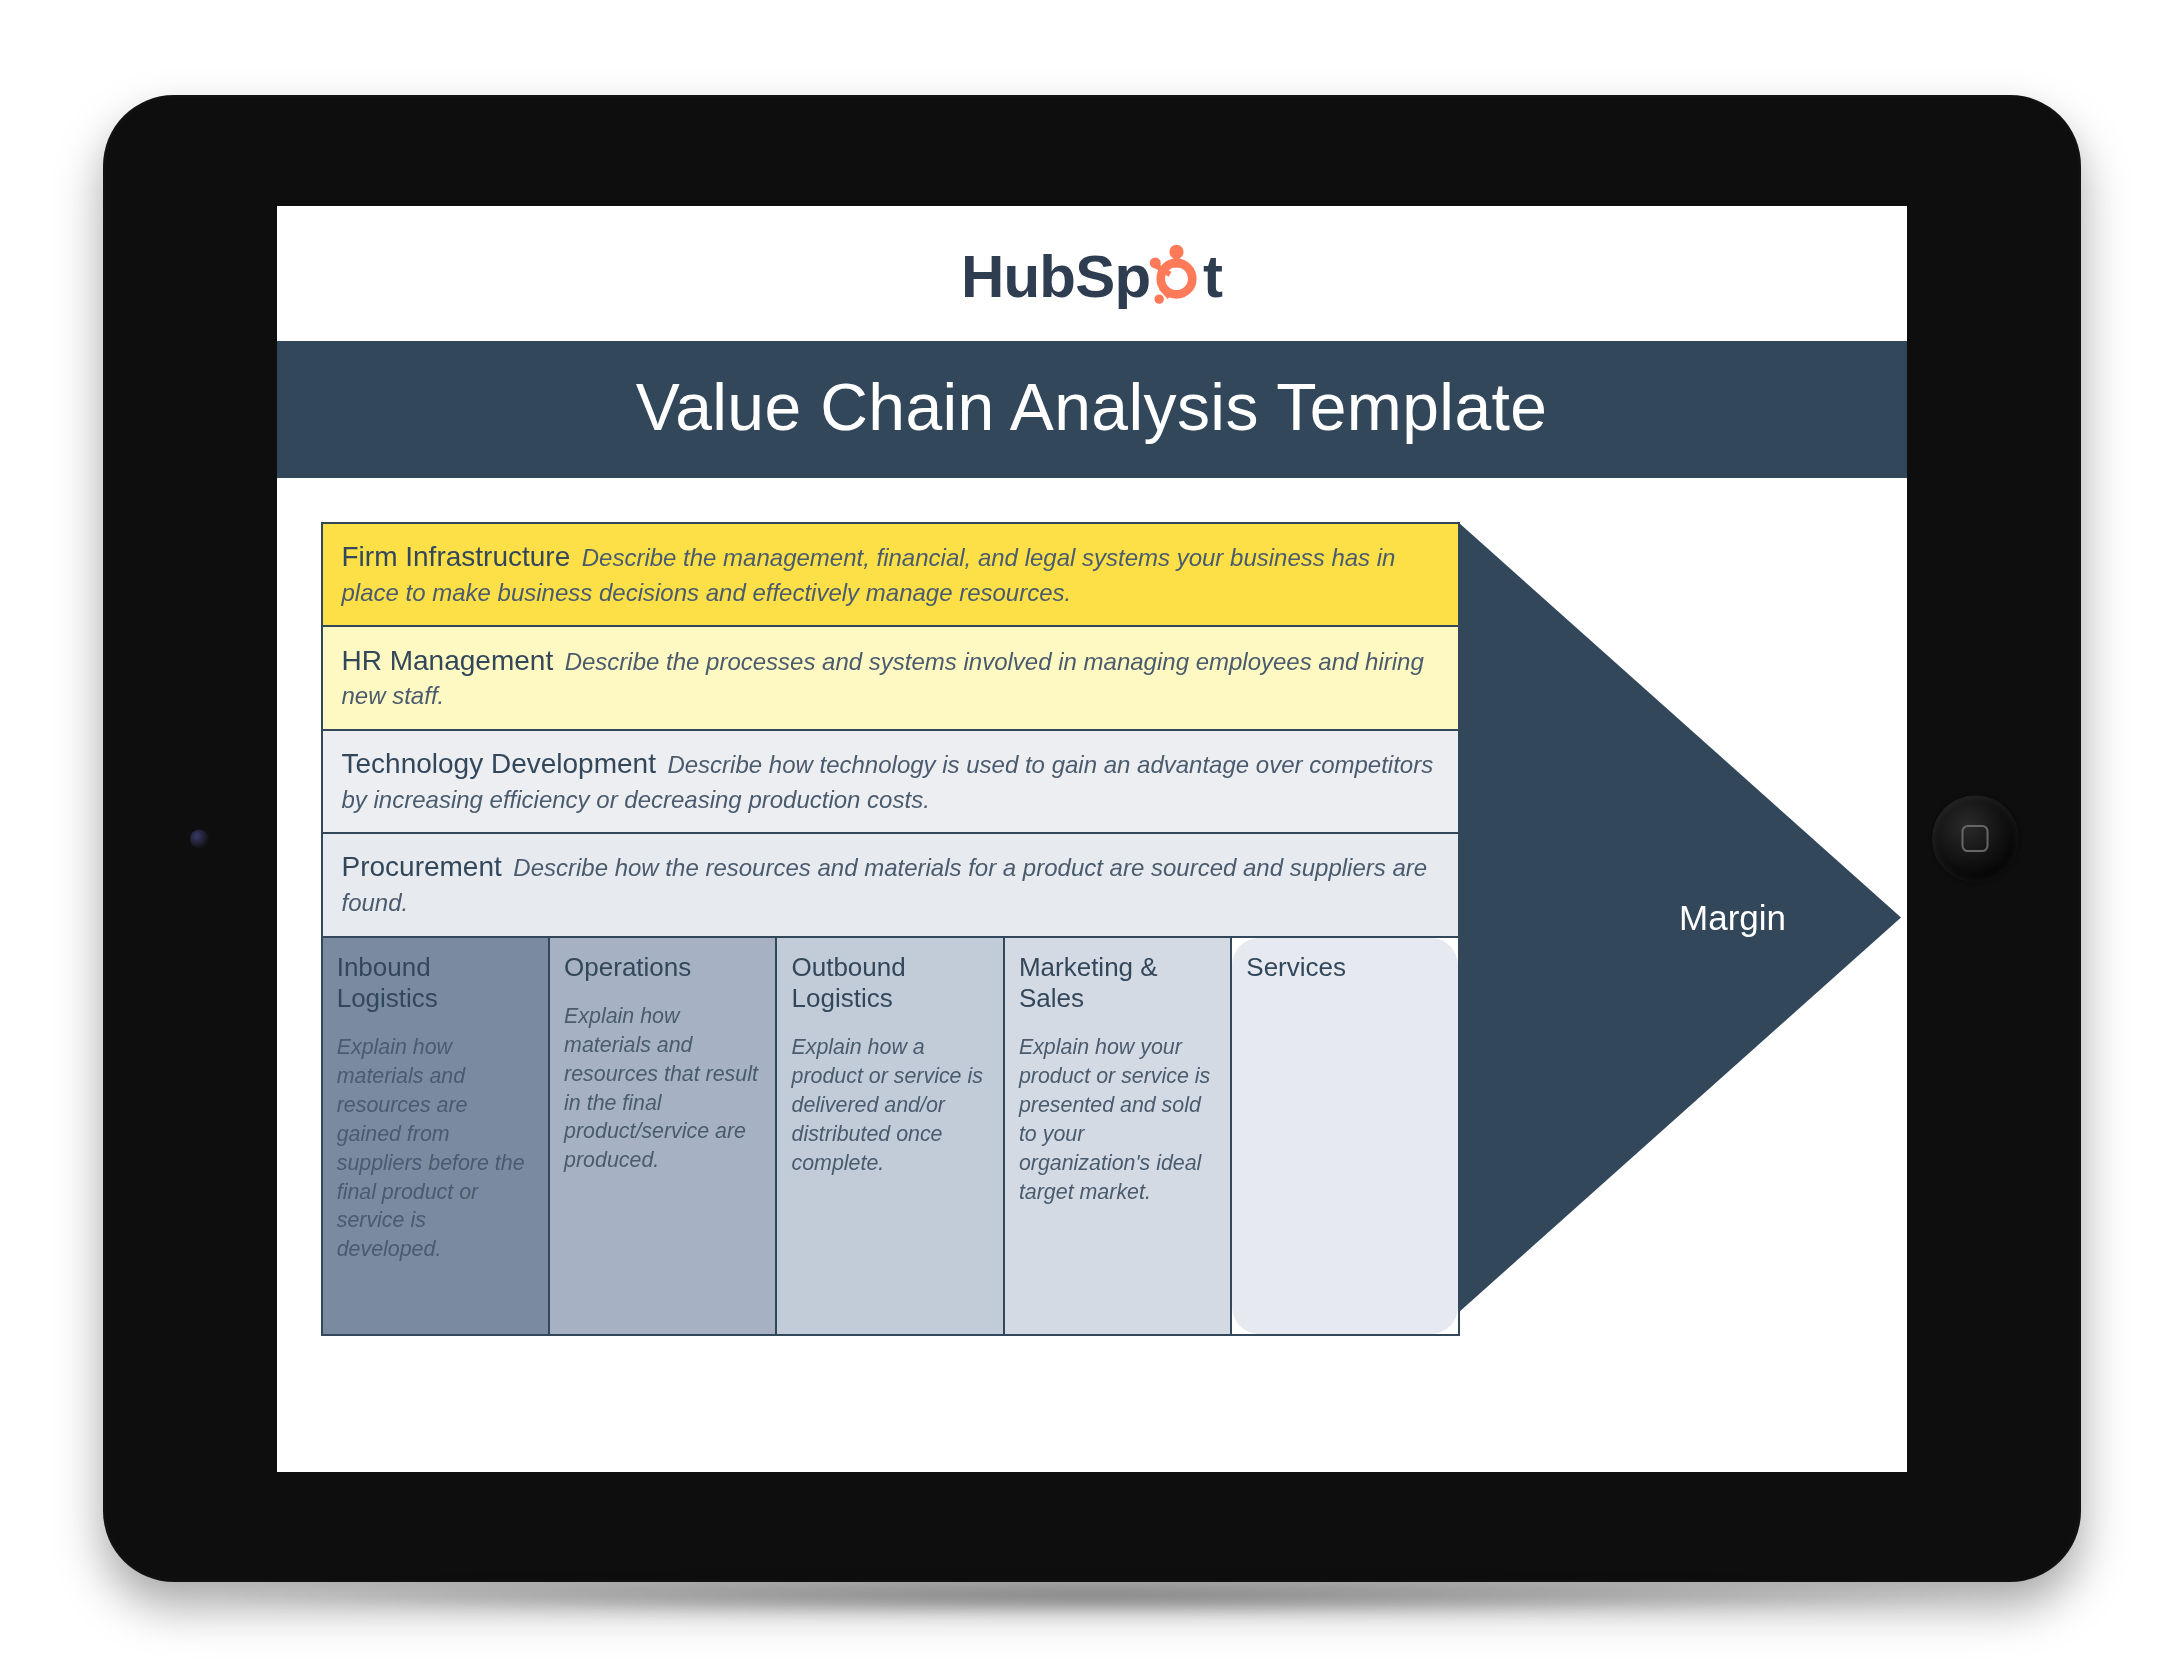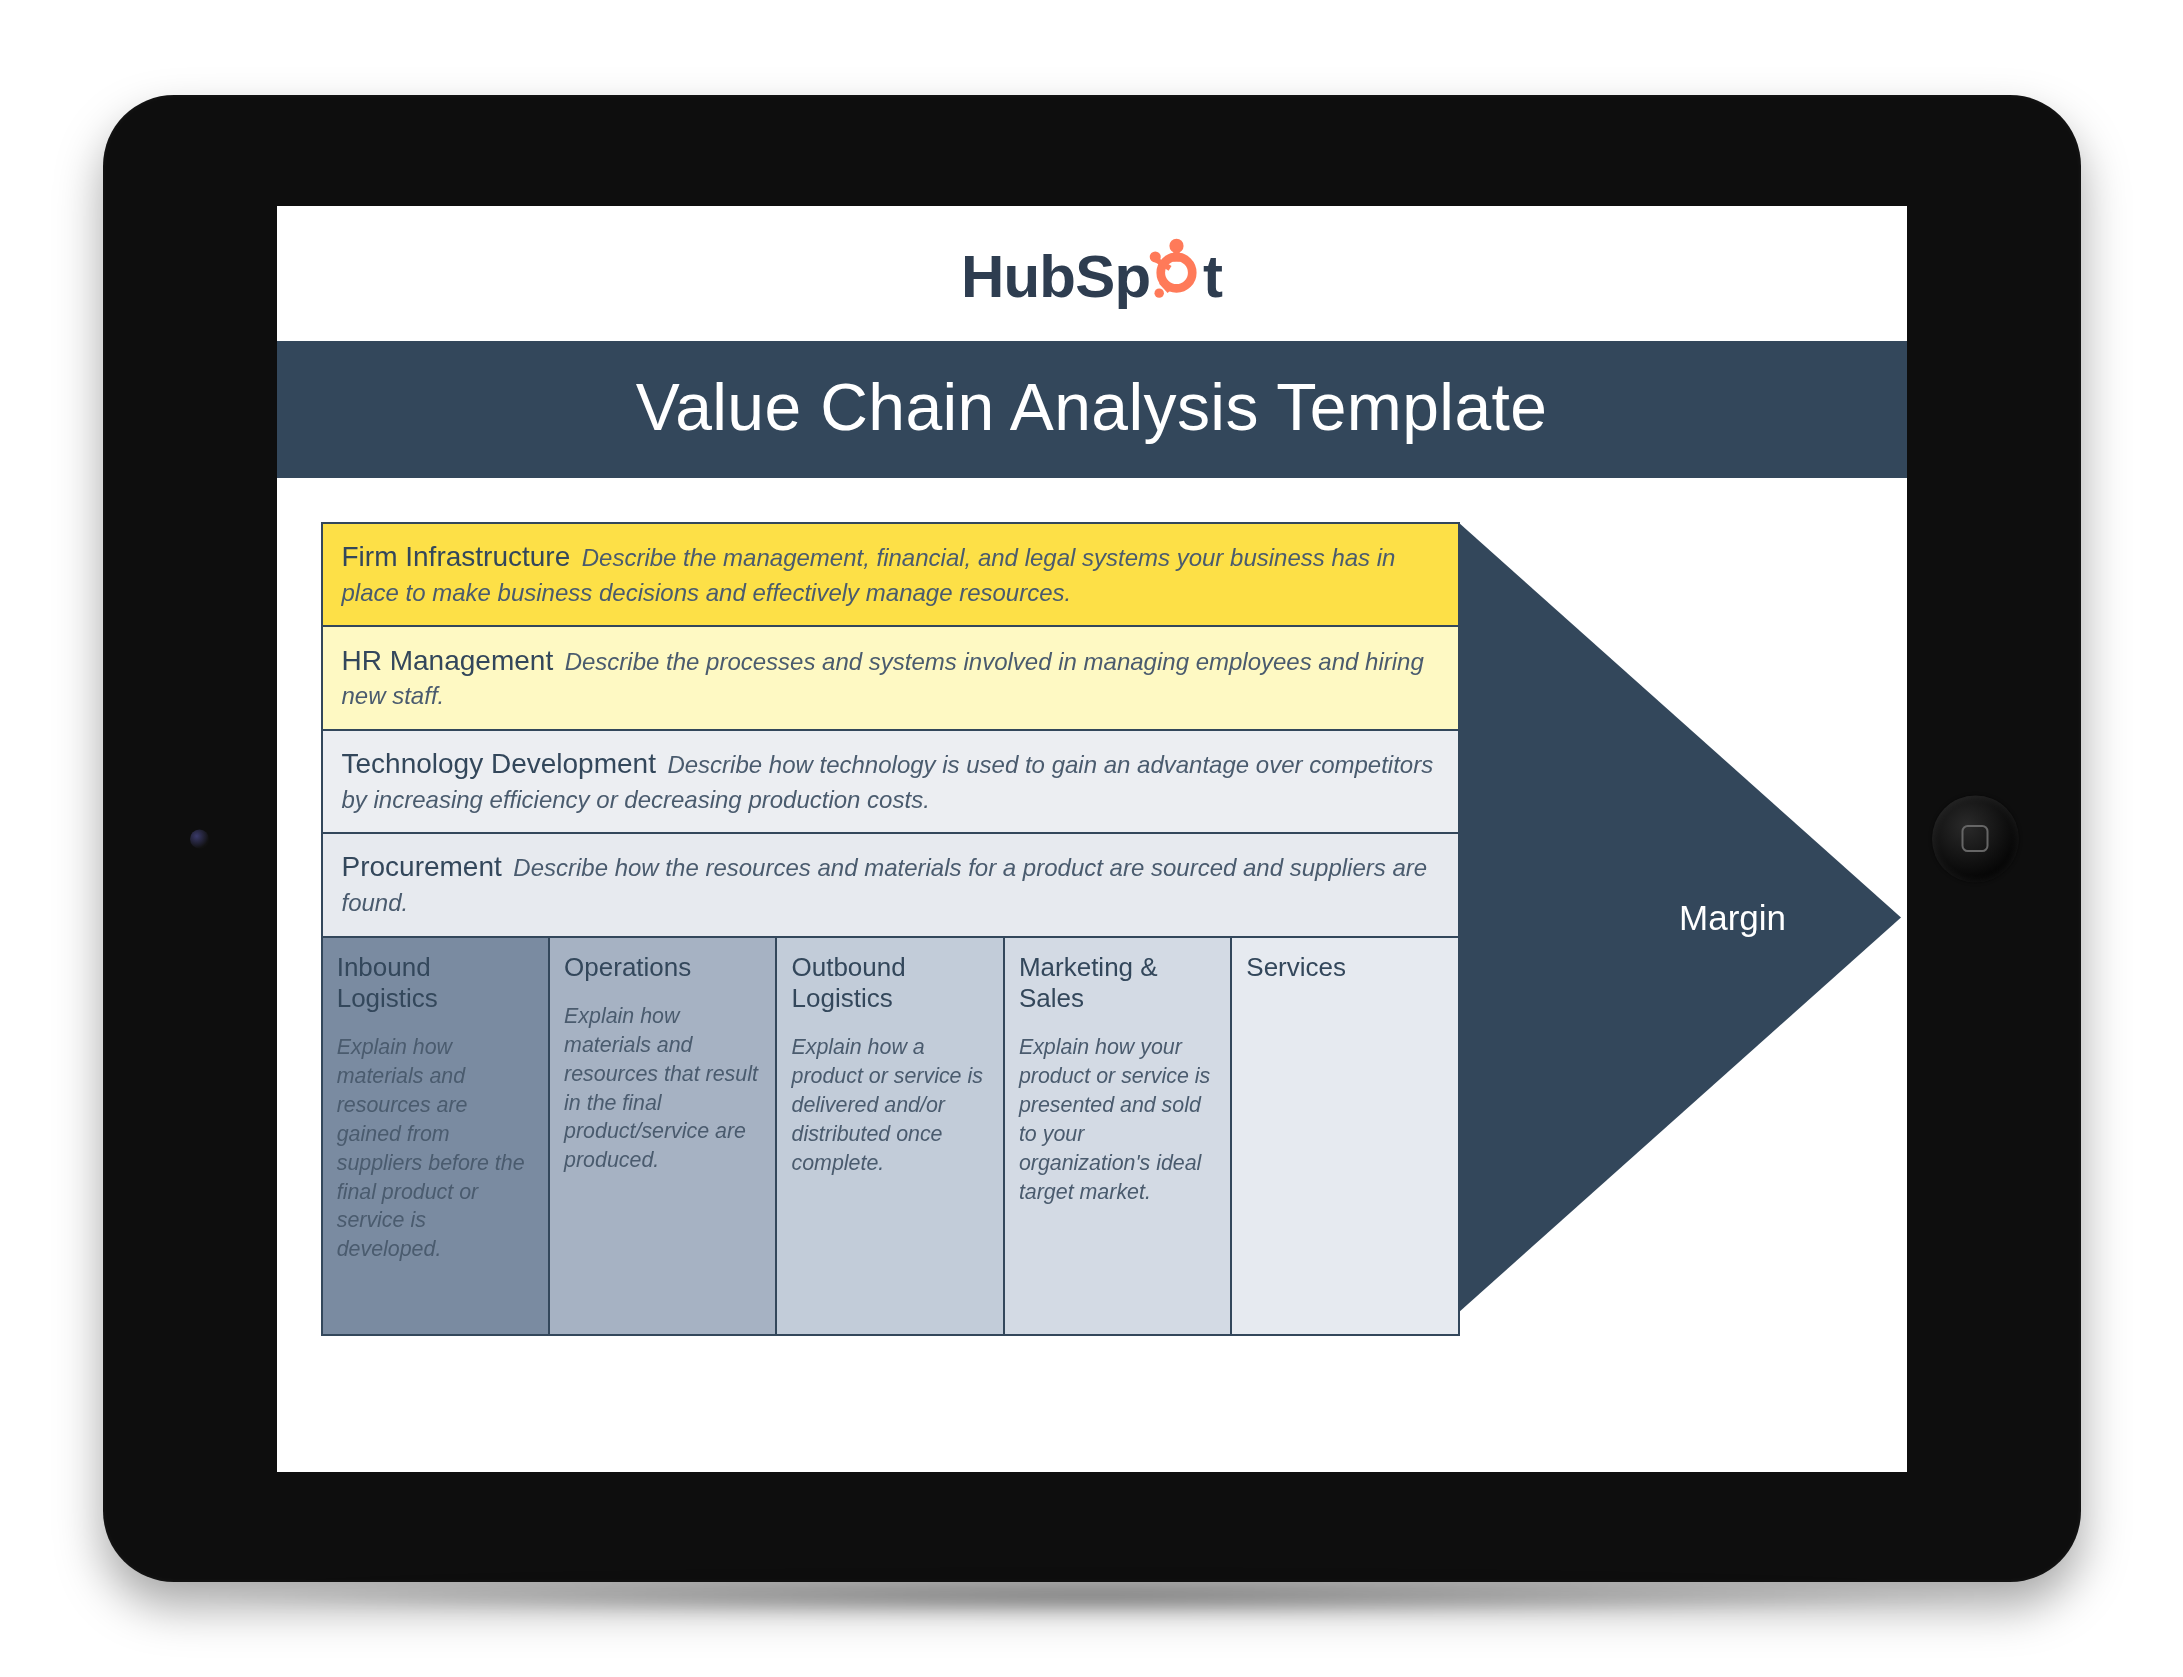--- a/index.html
+++ b/index.html
@@ -64,21 +64,21 @@
     display: flex;
     justify-content: center;
     padding: 36px 0 30px;
   }
   .logo {
     font-size: 60px;
     font-weight: 700;
     color: #2e3d50;
     letter-spacing: -0.8px;
     display: flex;
-    align-items: flex-start;
+    align-items: flex-end;
   }
   .logo .sprocket {
     display: inline-flex;
     margin: 0 -3.2px;
     position: relative;
     top: -3.2px;
   }
   .title-bar {
     background: #33475b;
     color: #fff;
@@ -120,21 +120,21 @@
     width: 1139px;
     border: 2.4px solid #33475b;
     border-top: none;
   }
   .primary-col {
     flex: 1;
     padding: 14.2px 14.2px 25px;
     border-right: 2.4px solid #33475b;
     min-height: 396px;
   }
-  .primary-col:last-child { border-right: none; }
+  .primary-col:last-child { border-right: none; border-radius: 27px; }
   .primary-col .p-label {
     font-size: 26px;
     color: #33475b;
     font-weight: 400;
     line-height: 1.2;
     margin-bottom: 19px;
   }
   .primary-col .p-desc {
     font-size: 21.4px;
     font-style: italic;

